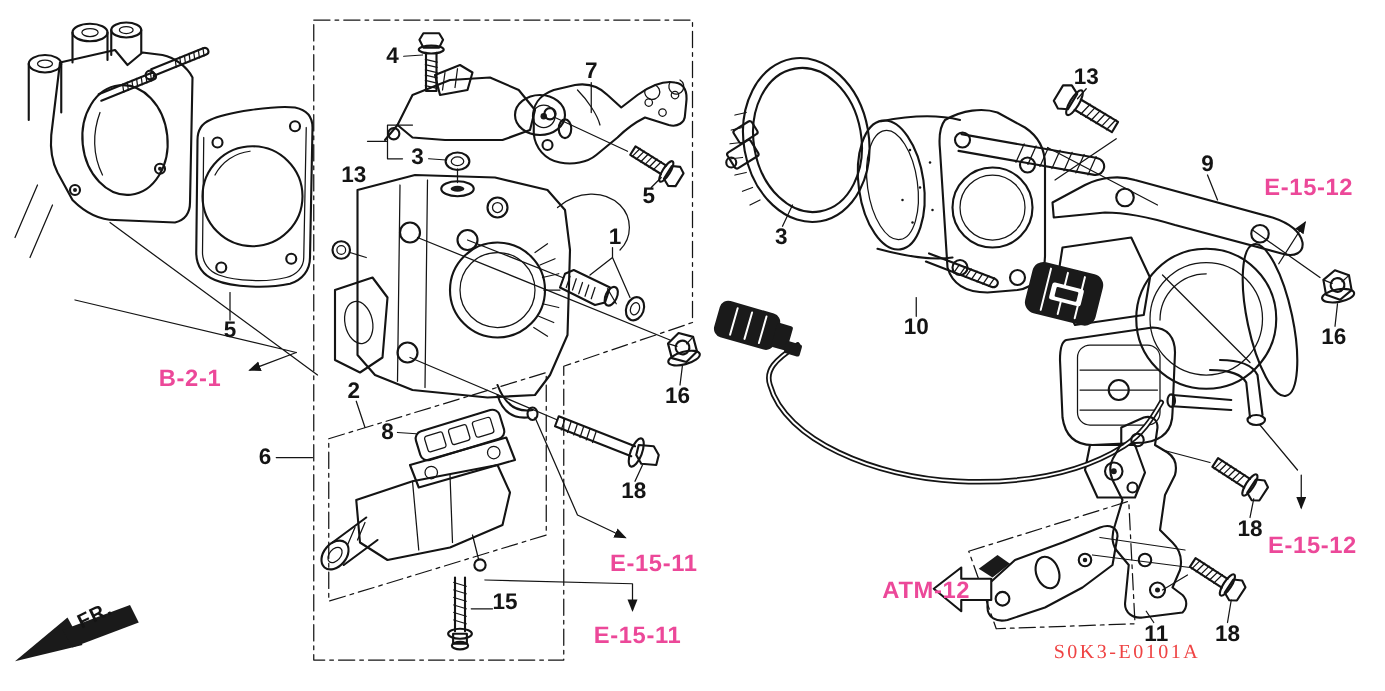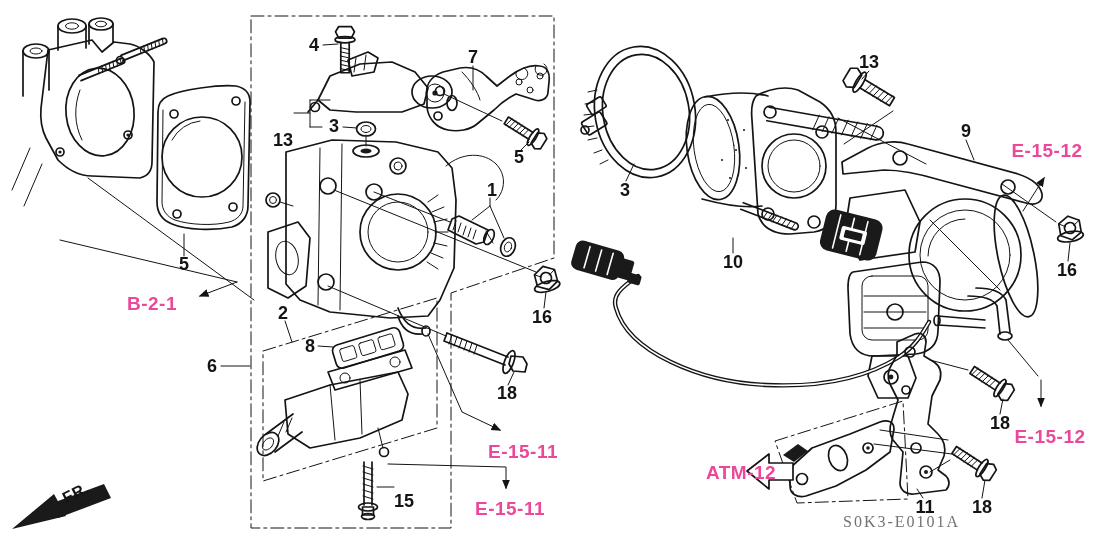--- a/index.html
+++ b/index.html
@@ -10,21 +10,21 @@
   .thin{fill:none;stroke:#141414;stroke-width:1;stroke-linejoin:round;stroke-linecap:round;vector-effect:non-scaling-stroke;}
   .dash{stroke-dasharray:13 4 3 4;}
   .dk{fill:#1a1a1a;stroke:none;}
   .wh{fill:#ffffff;}
   .cable{fill:none;stroke:#141414;stroke-width:4.4;stroke-linecap:round;}
   .cablein{fill:none;stroke:#ffffff;stroke-width:1.6;stroke-linecap:round;}
   #label-layer{position:absolute;left:0;top:0;width:100%;height:100%;pointer-events:none;}
   .callout{position:absolute;transform:translate(-50%,-50%);font-weight:bold;font-size:18px;color:#141414;white-space:nowrap;}
   .ref-label{position:absolute;transform:translate(-50%,-50%);font-weight:bold;font-size:19px;letter-spacing:.5px;color:#ec4899;white-space:nowrap;}
   .fr-label{position:absolute;left:62px;top:484px;transform:rotate(-26deg);font-weight:bold;font-size:16px;letter-spacing:1px;color:#141414;}
-  .diagram-code{position:absolute;left:843px;top:513px;font-family:"Liberation Serif",serif;font-size:16px;letter-spacing:2px;color:#737373;}
+  .diagram-code{position:absolute;left:843px;top:513px;font-family:"Liberation Serif",serif;font-size:16px;letter-spacing:2px;color:#ef4444;}
 </style>
 </head>
 <body>
 
 <div id="stage">
 <svg width="1108" height="553" viewBox="0 0 1108 553">
   <defs>
     <marker id="ah" markerWidth="11" markerHeight="10" refX="8.5" refY="4" orient="auto">
       <path d="M0,0 L10,4 L0,8 Z" fill="#141414"></path>
     </marker>
@@ -322,21 +322,21 @@
       <div class="callout" style="left: 184px; top: 264px;">5</div>
       <div class="callout" style="left: 212px; top: 366px;">6</div>
       <div class="callout" style="left: 473px; top: 57px;">7</div>
       <div class="callout" style="left: 310px; top: 346px;">8</div>
       <div class="callout" style="left: 966px; top: 131px;">9</div>
       <div class="callout" style="left: 733px; top: 262px; text-align: right;">10</div>
       <div class="callout" style="left: 925px; top: 507px;">11</div>
       <div class="callout" style="left: 625px; top: 190px;">3</div>
       <div class="callout" style="left: 283px; top: 112px; margin-top: 28px;">13</div>
       <div class="callout" style="left: 519px; top: 157px;">5</div>
-      <div class="callout" style="left: 404px; top: 501px; text-align: right;">15</div>
+      <div class="callout" style="left: 404px; top: 482px; text-align: right;">15</div>
       <div class="callout" style="left: 542px; top: 317px;">16</div>
       <div class="callout" style="left: 1067px; top: 270px;">16</div>
       <div class="callout" style="left: 869px; top: 62px;">13</div>
       <div class="callout" style="left: 1000px; top: 423px;">18</div>
       <div class="callout" style="left: 982px; top: 507px;">18</div>
       <div class="callout" style="left: 507px; top: 393px;">18</div>
       <div class="ref-label" style="left: 152px; top: 304px;">B-2-1</div>
       <div class="ref-label" style="left: 523px; top: 452px;">E-15-11</div>
       <div class="ref-label" style="left: 510px; top: 509px;">E-15-11</div>
       <div class="ref-label" style="left: 1047px; top: 151px;">E-15-12</div>

